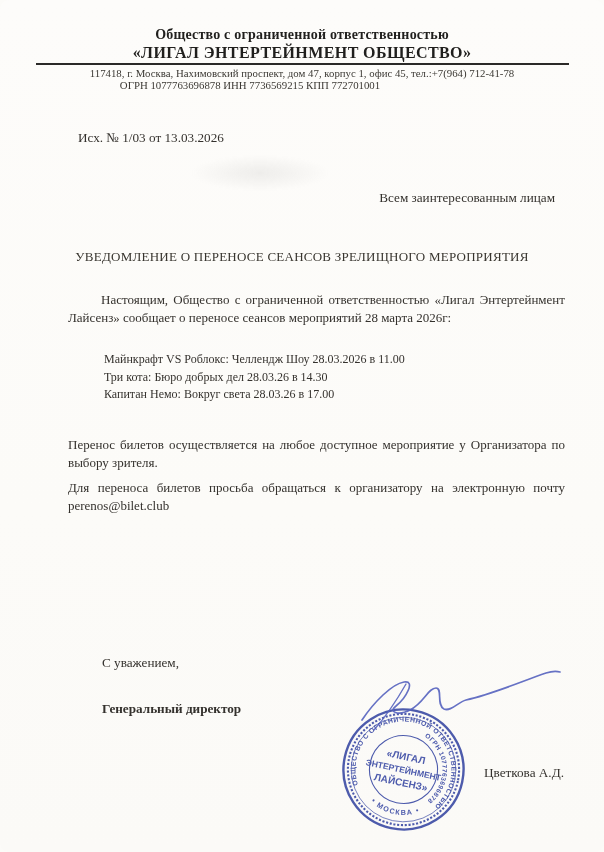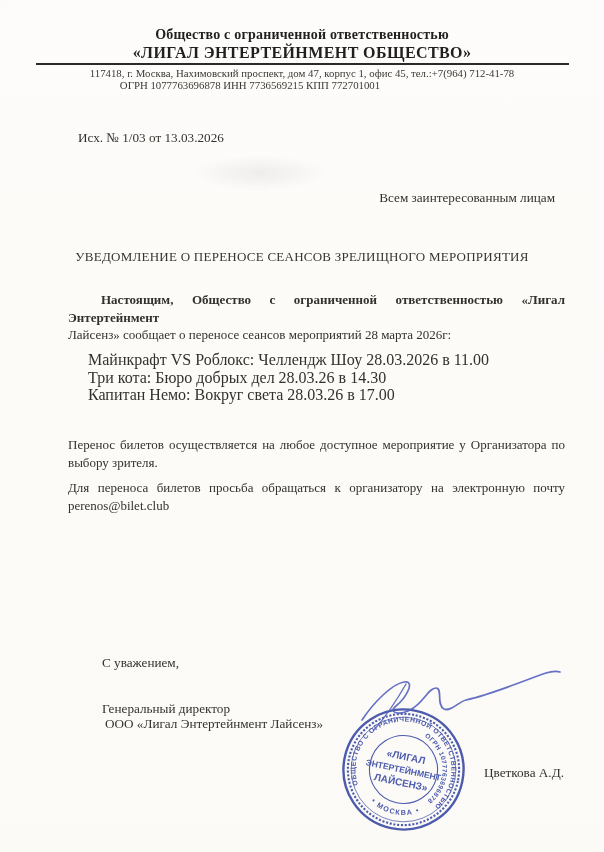--- a/index.html
+++ b/index.html
@@ -20,24 +20,24 @@
   .reg       { top:79px; left:0; width:500px; text-align:center; font-size:10.8px; color:#3b3833; }
   
   .ref       { top:130px; left:78px; font-size:13.2px; }
   .addressee { top:190px; right:49px; font-size:13.2px;margin-left:28px; }
   .doc-title { top:249px; left:0; width:604px; text-align:center; font-size:13px; letter-spacing:.25px; color:#38352f; }
   .para      { left:68px; width:497px; font-size:13px; line-height:17.6px; }
   .p1 { top:291px; }
   .p2 { top:436px; }
   .p3 { top:479px; }
   .jline { text-align:justify; text-align-last:justify; }
-  .indent { text-indent:33px;font-weight:bold; }
-  .events { top:351px; left:88px; font-size:16px; line-height:17.6px; }
+  .indent { text-indent:33px; }
+  .events { top:351px; left:104px; font-size:12px; line-height:17.6px; }
   .closing { top:655px; left:102px; font-size:13.2px; }
-  .sig1 { top:701px; left:102px; font-size:13.2px; }
+  .sig1 { top:701px; left:102px; font-size:13.2px;font-weight:bold; }
   .sig2 { top:716px; left:105px; font-size:13.2px; }
   .signer { top:717px; left:484px; font-size:13.2px;margin-top:48px; }
   .smudge {
     top:155px; left:190px; width:140px; height:36px; border-radius:50%;
     background:radial-gradient(ellipse at center, rgba(150,150,150,.14), rgba(150,150,150,0) 70%);
     filter:blur(1px);
   }
   .stamp-svg { top:706px; left:340px; width:127px; height:127px; opacity:.92; }
   .stamp-svg text { font-family:"Liberation Sans", sans-serif; }
   .sign-svg  { top:650px; left:348px; width:220px; height:85px; opacity:.9; }
@@ -77,21 +77,20 @@
     <div>выбору зрителя.</div>
   </div>
 
   <div class="abs para p3">
     <div class="jline">Для переноса билетов просьба обращаться к организатору на электронную почту</div>
     <div>perenos@bilet.club</div>
   </div>
 
   <div class="abs closing">С уважением,</div>
   <div class="abs sig1">Генеральный директор</div>
-  <div class="abs sig2">ООО «Лигал Энтертейнмент Лайсенз»</div>
   <div class="abs signer">Цветкова А.Д.</div>
 
   <svg class="abs stamp-svg" viewBox="0 0 127 127">
     <g fill="none" stroke="currentColor" transform="rotate(12 63.5 63.5)" color="#3f4ea6">
       <circle cx="63.5" cy="63.5" r="60" stroke-width="2.4"></circle>
       <circle cx="63.5" cy="63.5" r="55.6" stroke-width="2.1" stroke-dasharray="2.1 1.7"></circle>
       <circle cx="63.5" cy="63.5" r="52.3" stroke-width="0.7"></circle>
       <circle cx="63.5" cy="63.5" r="34" stroke-width="1.1"></circle>
 
       <defs>

